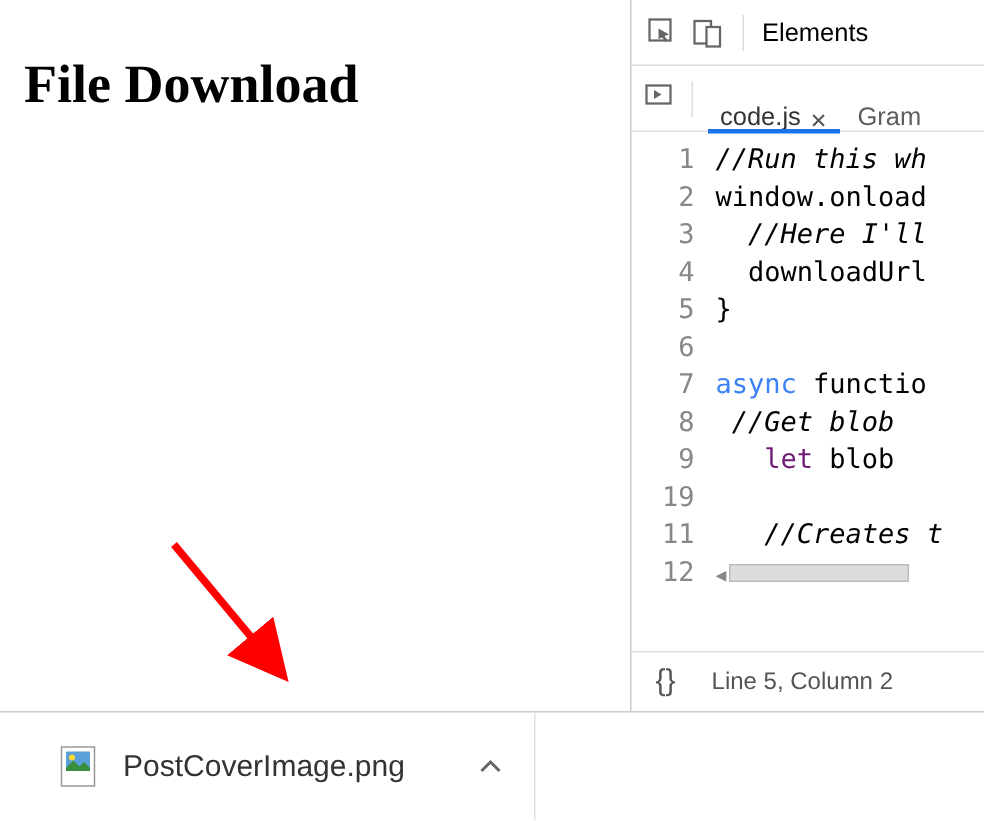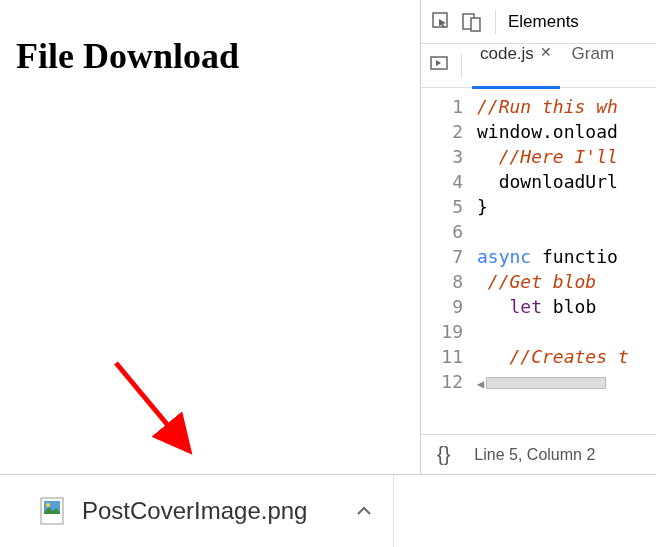--- a/index.html
+++ b/index.html
@@ -61,21 +61,21 @@
       display: flex;
       align-items: center;
       padding: 0 8px;
       gap: 8px;
       color: #5e5e5e;
       font-size: 17px;
     }
     .tab {
       height: 44px;
       display: flex;
-      align-items: flex-start;
+      align-items: flex-end;
       padding: 0 6px;
       cursor: pointer;
       position: relative;
     }
     .tab.active {
       color: #333;
     }
     .tab.active::after {
       content: '';
       position: absolute;
@@ -103,21 +103,21 @@
     }
     .gutter div { height: 25px; }
     .code {
       flex: 1;
       padding: 6px 0 0 6px;
       white-space: pre;
       color: #000;
       overflow: hidden;
     }
     .code .line { height: 25px; }
-    .comment { color: #c2410c; font-style: italic; }
+    .comment { color: #000000; font-style: italic; }
     .kw-async { color: #3b82f6; }
     .kw-let { color: #701a75; }
     .status-bar {
       height: 40px;
       border-top: 1px solid #ddd;
       display: flex;
       align-items: center;
       padding: 0 16px;
       color: #555;
       font-size: 16px;
@@ -137,21 +137,21 @@
       border-right: 1px solid #e0e0e0;
     }
     .file-icon-box {
       width: 24px;
       height: 28px;
       display: flex;
       align-items: center;
       justify-content: center;
     }
     .file-name {
-      font-size: 24px;
+      font-size: 20px;
       color: #333;
       margin-right: 30px;
     }
     .chevron-up {
       color: #666;
       display: inline-flex;
     }
   </style>
 </head>
 <body>

